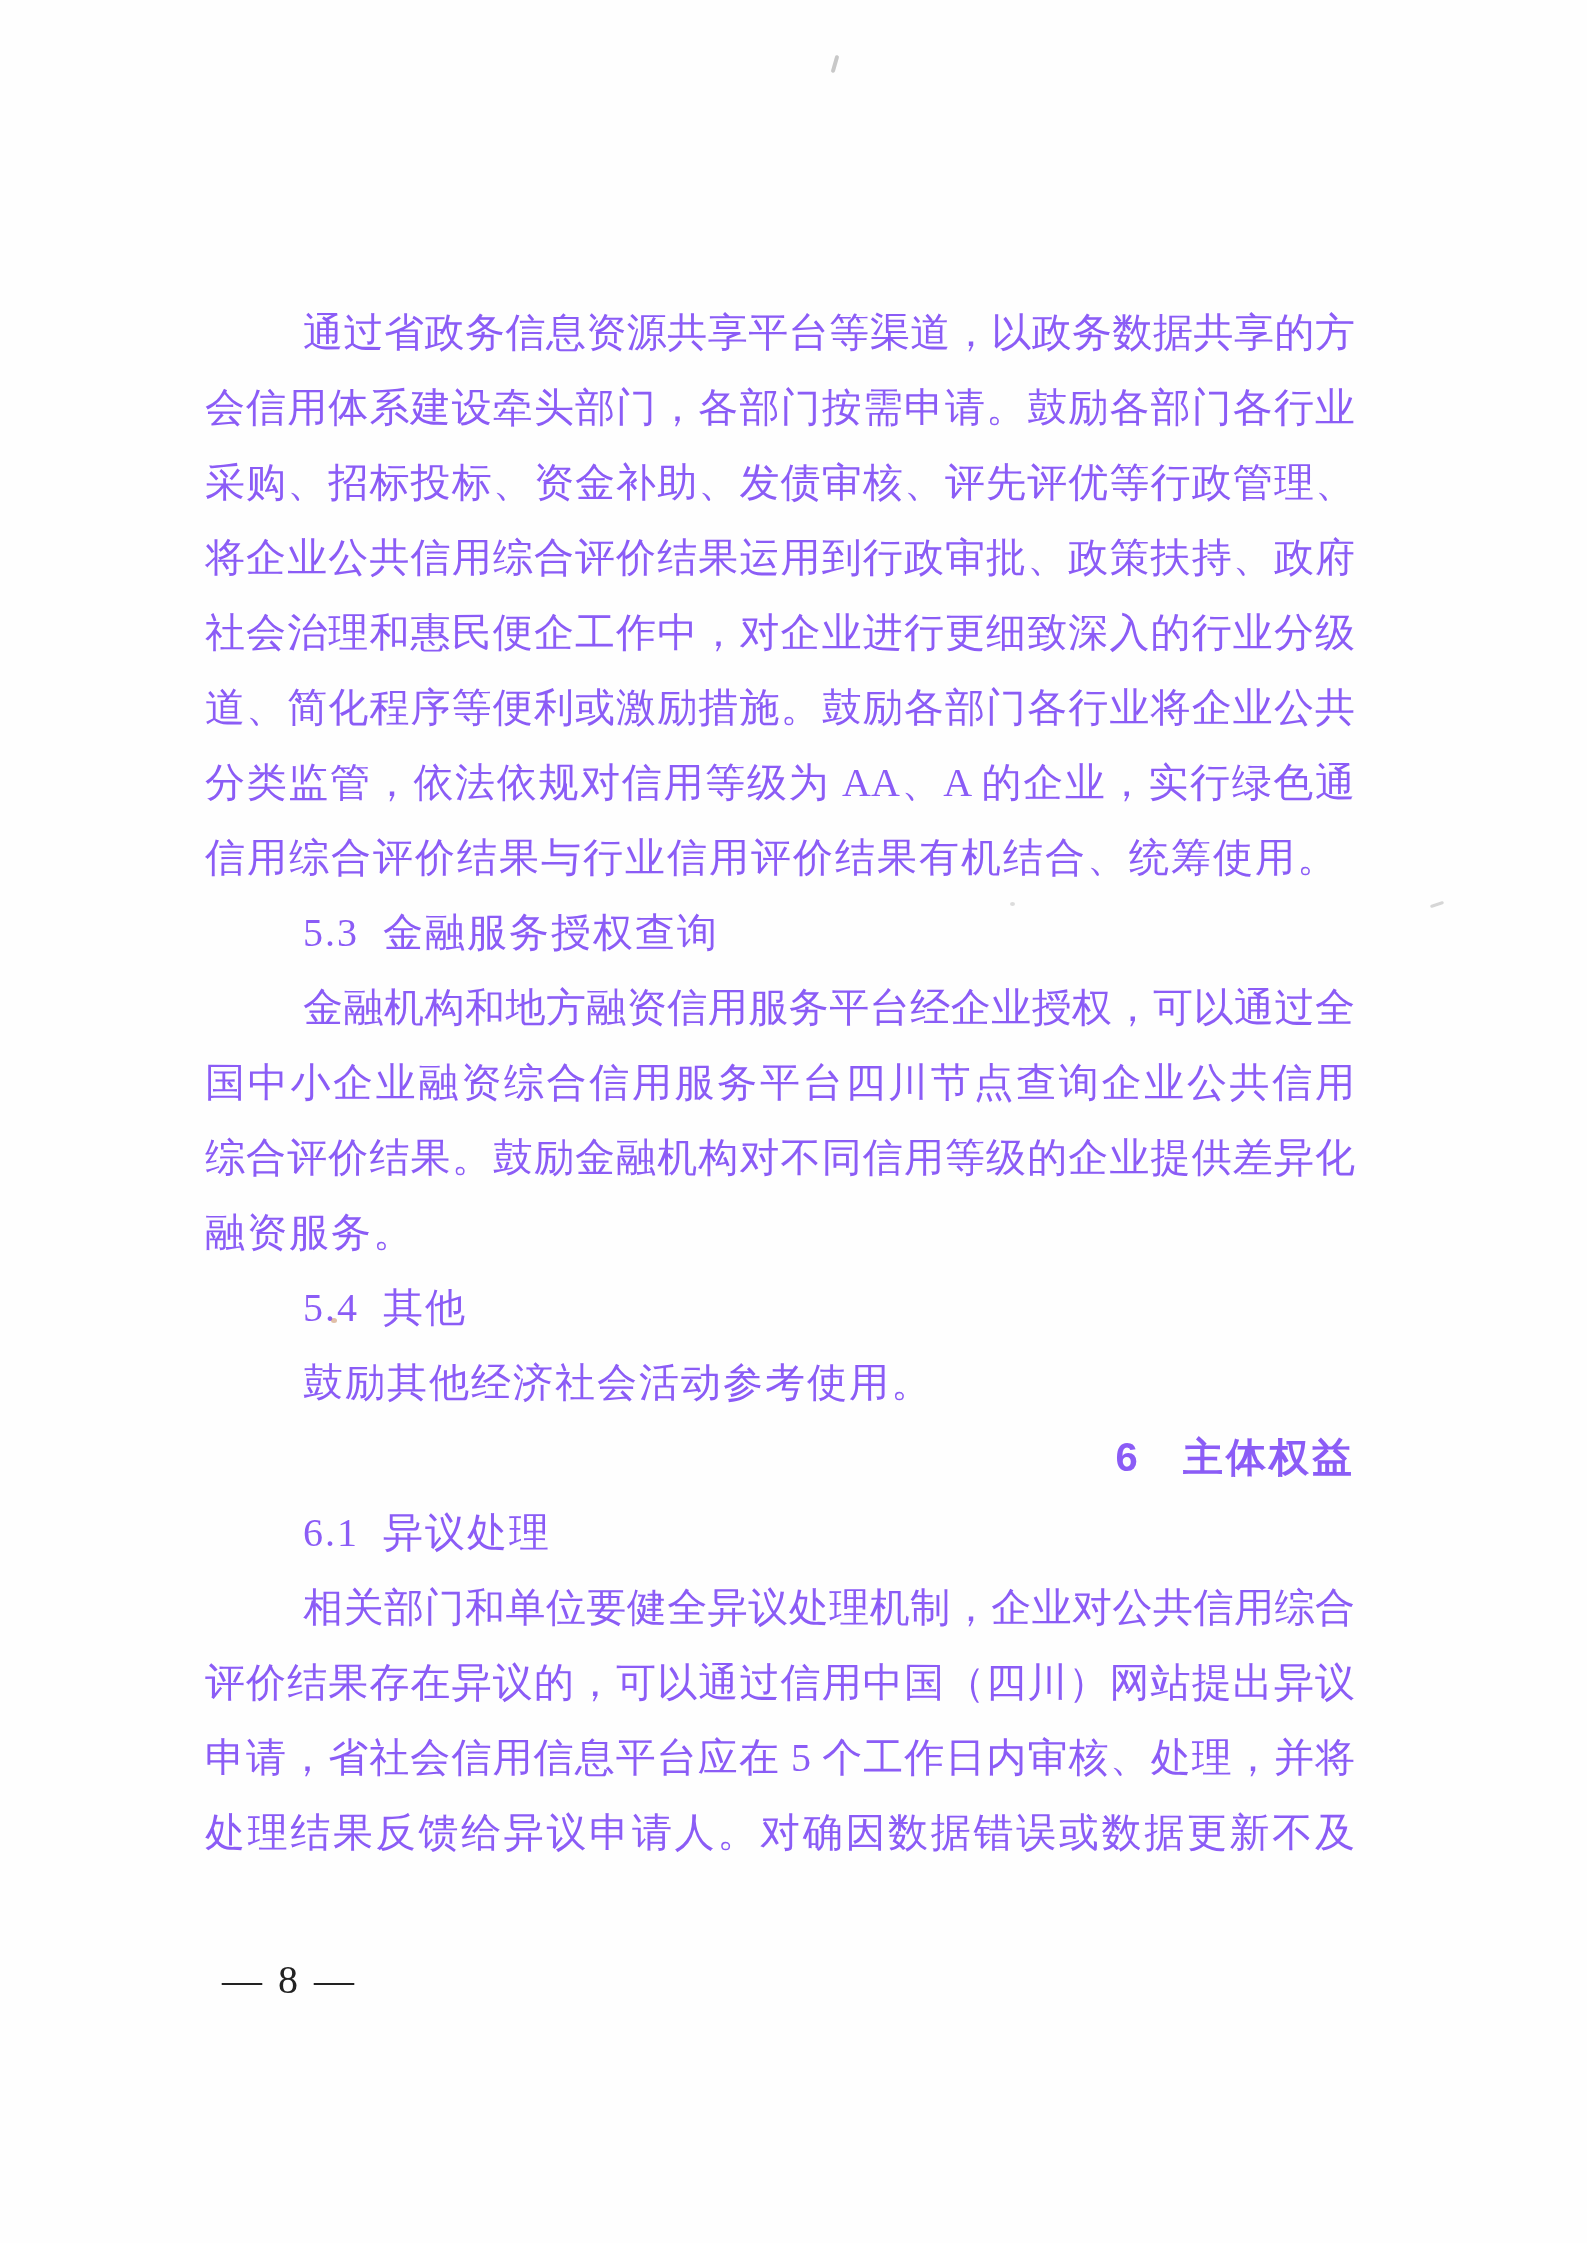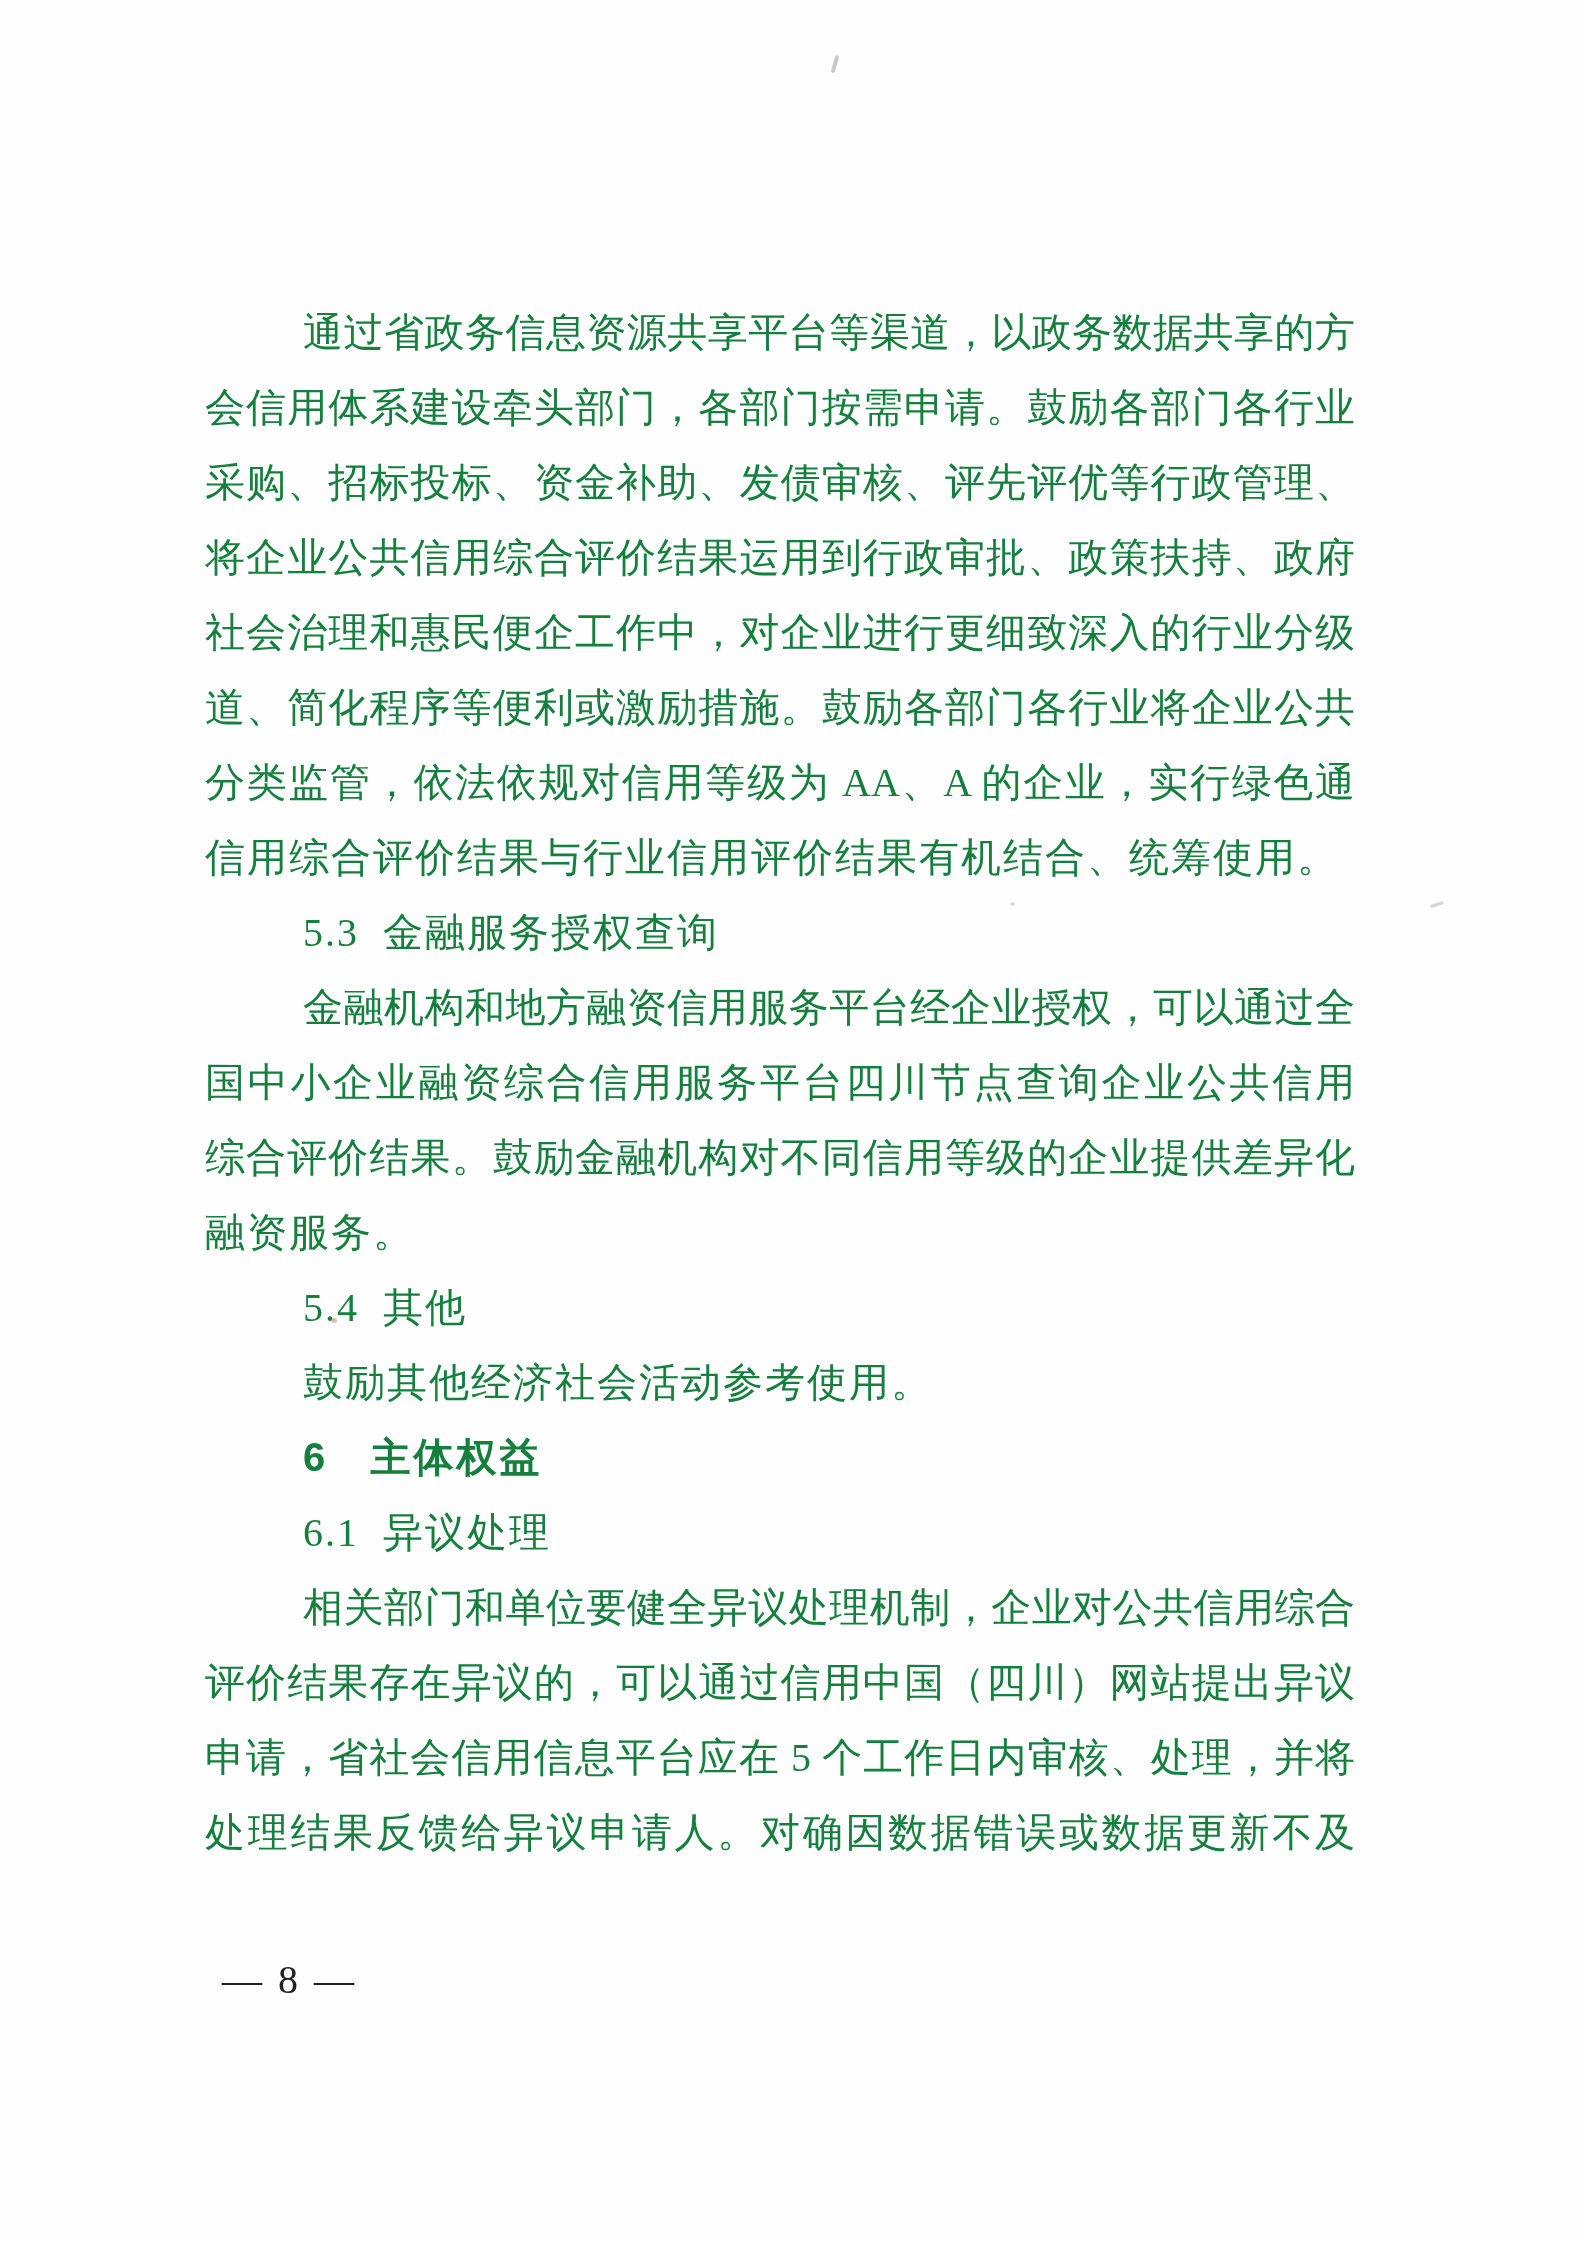--- a/index.html
+++ b/index.html
@@ -20,37 +20,38 @@
   .content {
     position: absolute;
     left: 205px;
     top: 295px;
     width: 1150px;
   }
   .line {
     height: 75px;
     line-height: 75px;
     font-size: 40px;
-    color: #15803d;
+    color: #8b5cf6;
   }
   .justify {
     text-align: justify;
     text-align-last: justify;
     text-justify: inter-character;
   }
   .indent {
     text-indent: 98px;
   }
   .loose {
     letter-spacing: 2px;
   }
   .bold-head {
     font-family: "Liberation Sans", "DejaVu Sans", sans-serif;
     font-weight: 700;
     letter-spacing: 3px;
+    text-align: right;
   }
   .footer {
     position: absolute;
     left: 222px;
     top: 1945px;
     height: 70px;
     line-height: 70px;
     font-size: 40px;
     letter-spacing: 3px;
     color: #222;

